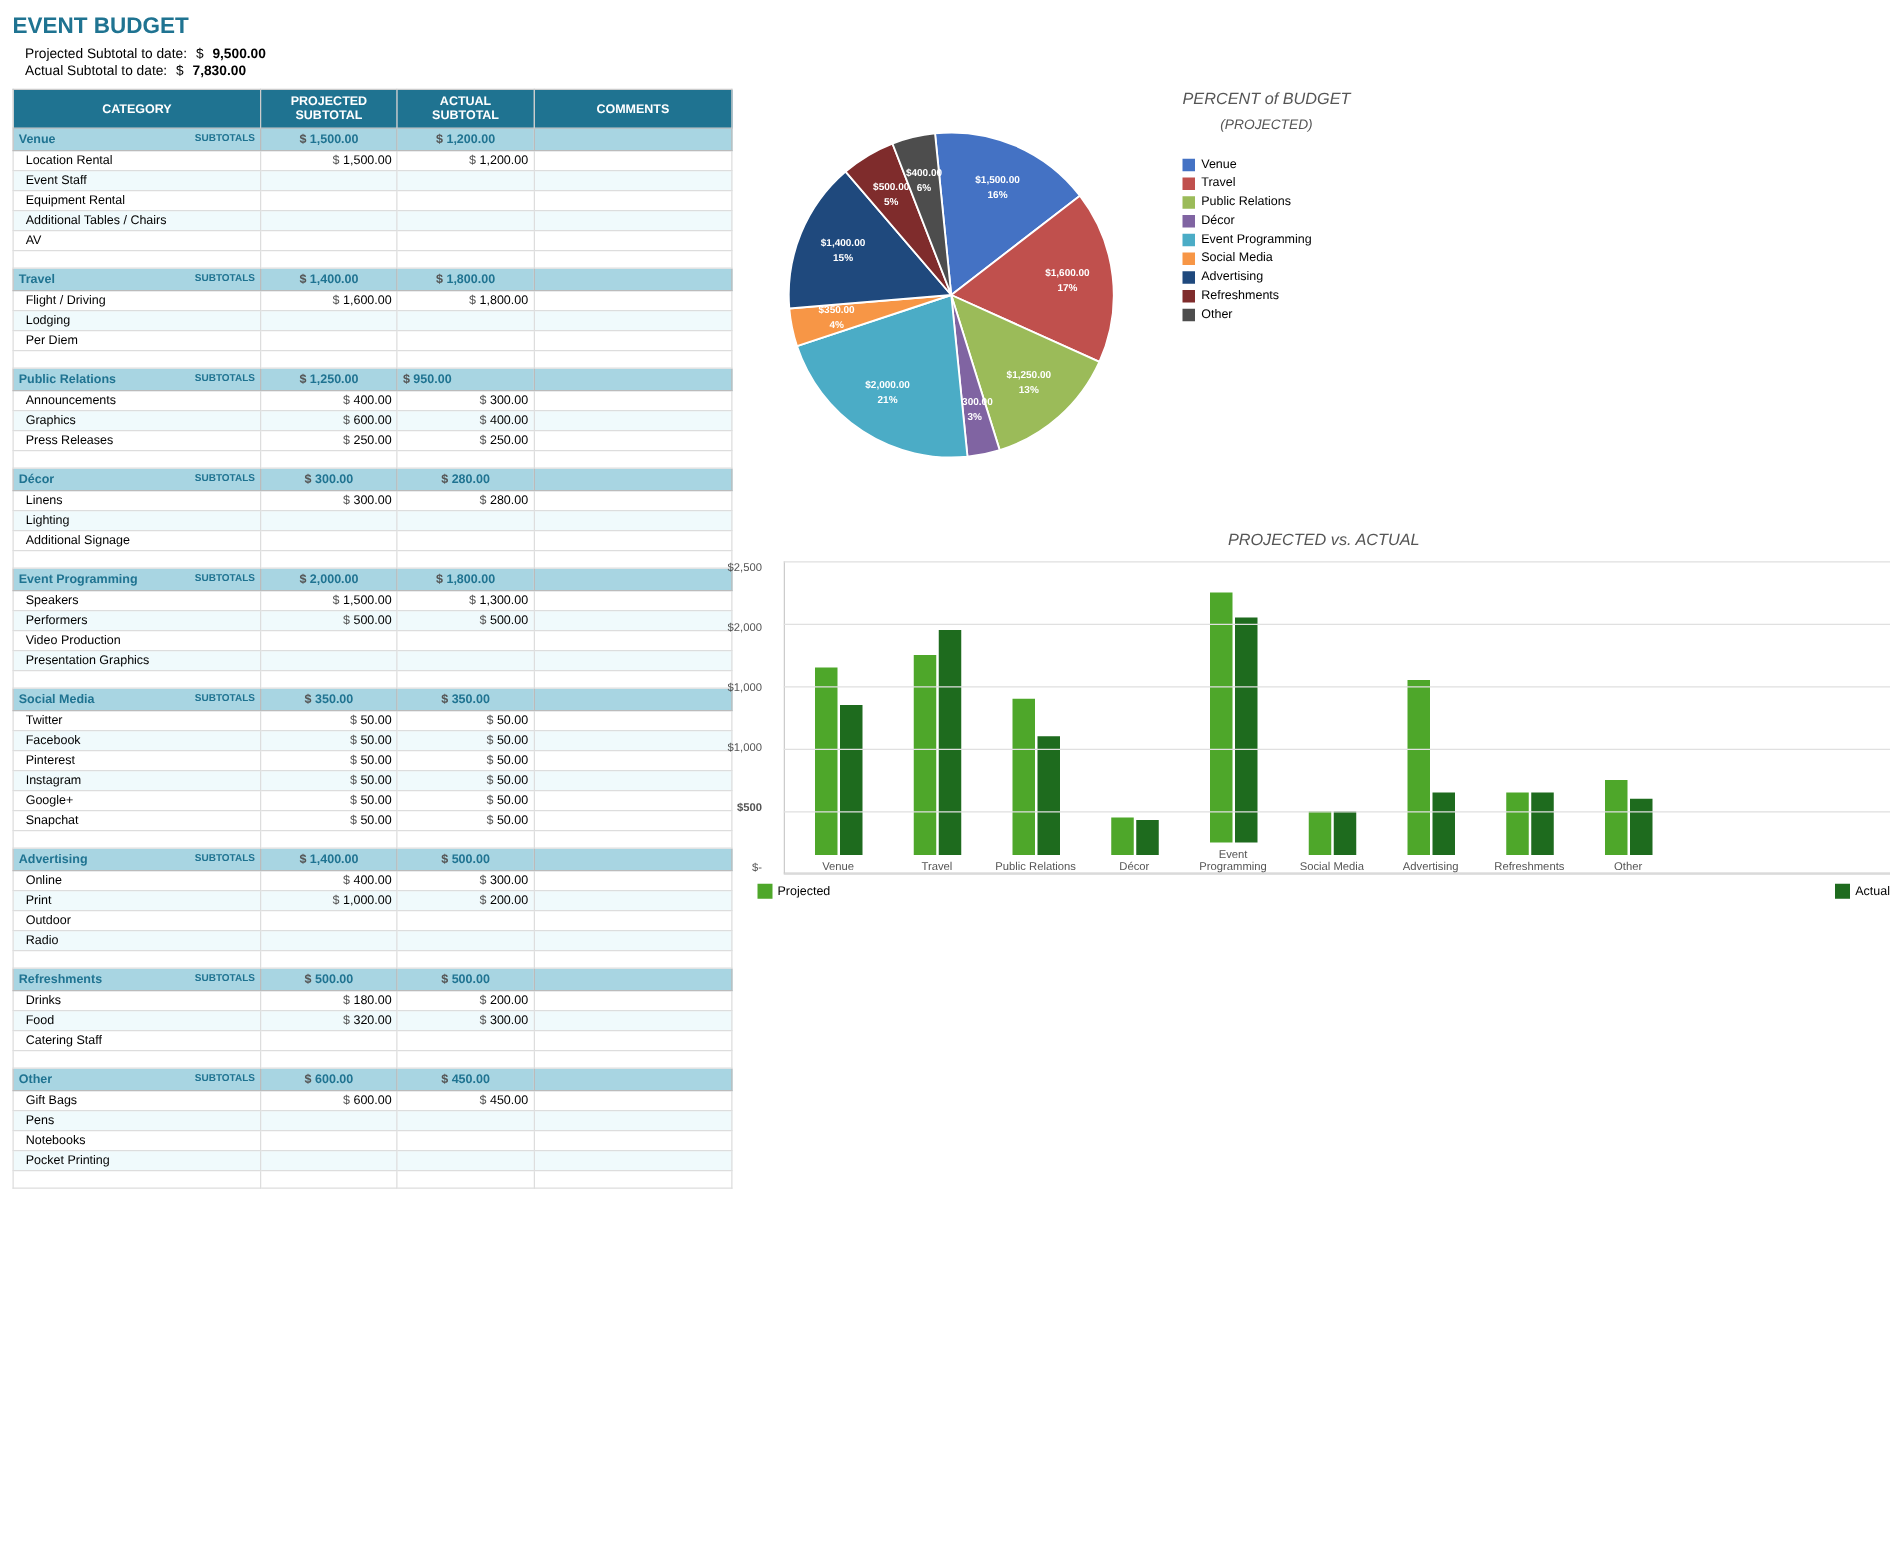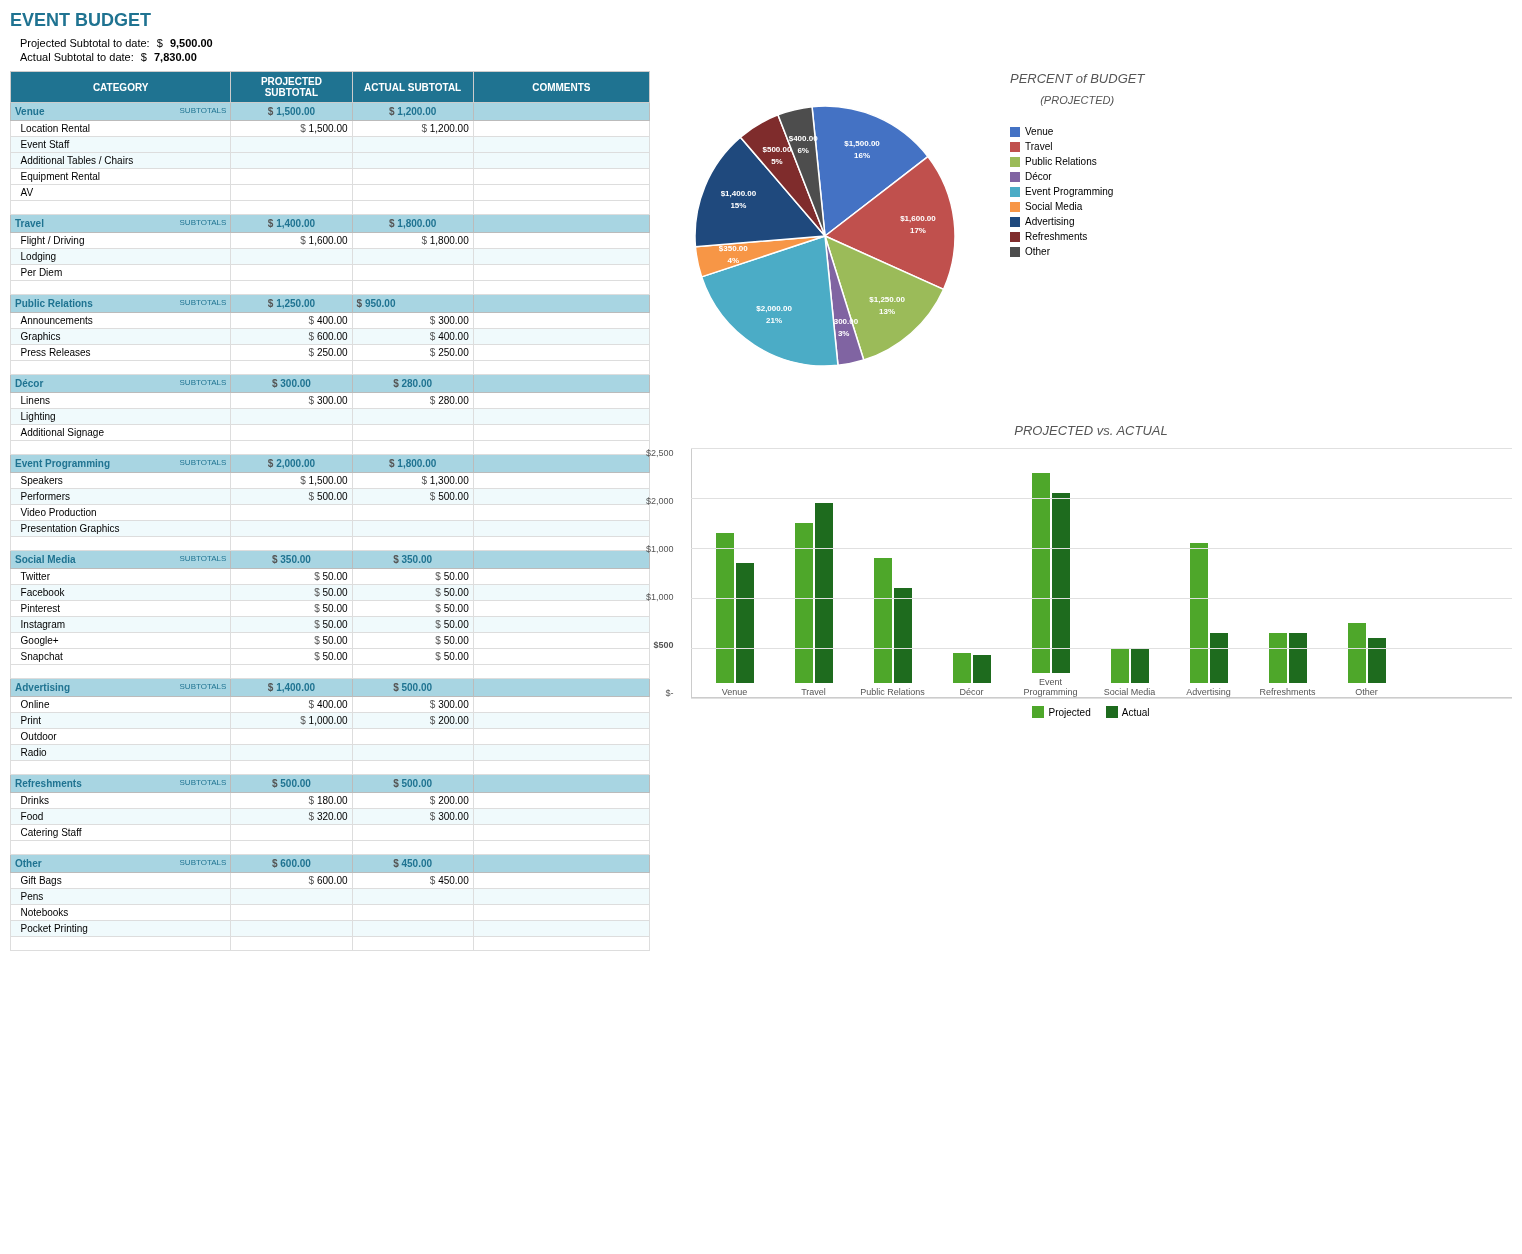--- a/index.html
+++ b/index.html
@@ -5,21 +5,21 @@
     * { margin: 0; padding: 0; box-sizing: border-box; }
     body { font-family: Arial, sans-serif; font-size: 11px; background: #fff; padding: 10px; }
     
     .page-title { color: #1f7391; font-size: 18px; font-weight: bold; margin-bottom: 6px; }
     .subtitle { font-size: 11px; margin-bottom: 2px; }
     .subtitle span { font-weight: normal; margin-left: 10px; }
     
     .main-layout { display: flex; gap: 20px; margin-top: 8px; }
     
     
-    .budget-table { width: 640px; flex-shrink: 0; }
+    .budget-table { width: 576px; flex-shrink: 0; }
     table { border-collapse: collapse; width: 100%; }
     
     .col-category { width: 200px; }
     .col-proj { width: 110px; }
     .col-actual { width: 110px; }
     .col-comments { width: 160px; }
     
     .header-row th {
       background: #1f7391;
       color: #fff;
@@ -35,21 +35,21 @@
       font-weight: bold;
       font-size: 10px;
       padding: 3px 4px;
       border: 1px solid #bbb;
     }
     .subtotal-label { color: #1f7391; font-size: 10px; }
     .subtotals-tag {
       font-size: 8px;
       color: #1f7391;
       float: right;
-      font-weight: normal;
+      font-weight: bold;
     }
     
     .data-row td {
       padding: 2px 4px;
       border: 1px solid #ddd;
       font-size: 10px;
       background: #fff;
     }
     .data-row.alt td { background: #f0fafc; }
     .empty-row td { padding: 2px 4px; border: 1px solid #ddd; background: #fff; height: 14px; }
@@ -68,21 +68,21 @@
     .pie-subtitle { text-align: center; font-size: 11px; color: #555; font-style: italic; }
     
     .legend { margin-top: 20px; }
     .legend-item { display: flex; align-items: center; gap: 5px; margin-bottom: 4px; font-size: 10px; }
     .legend-color { width: 10px; height: 10px; flex-shrink: 0; }
     
     .bar-section { margin-top: 30px; }
     .bar-title { text-align: center; font-size: 13px; color: #555; font-style: italic; margin-bottom: 10px; }
     .bar-chart { display: flex; align-items: flex-end; gap: 14px; padding: 0 10px; border-bottom: 1px solid #ccc; border-left: 1px solid #ccc; height: 250px; }
     
-    .bar-legend { display: flex; gap: 15px; justify-content: center; margin-top: 8px; }
+    .bar-legend { display: flex; gap: 15px; justify-content: space-between; margin-top: 8px; }
     .bar-legend-item { display: flex; align-items: center; gap: 4px; font-size: 10px; }
     .bar-legend-color { width: 12px; height: 12px; }
     
     .bar-chart-wrapper { position: relative; margin-left: 21px; }
   </style>
 </head>
 <body>
 
 <div class="page-title">EVENT BUDGET</div>
 
@@ -120,28 +120,28 @@
       <td class="col-proj" style="text-align:right"><span class="dollar">$</span>&nbsp;<span class="money">1,500.00</span></td>
       <td class="col-actual" style="text-align:right"><span class="dollar">$</span>&nbsp;<span class="money">1,200.00</span></td>
       <td class="col-comments"></td>
     </tr>
           <tr class="data-row alt">
       <td class="col-category">&nbsp;&nbsp;Event Staff</td>
       <td class="col-proj" style="text-align:right"></td>
       <td class="col-actual" style="text-align:right"></td>
       <td class="col-comments"></td>
     </tr>
+          <tr class="data-row">
+      <td class="col-category">&nbsp;&nbsp;Equipment Rental</td>
+      <td class="col-proj" style="text-align:right"></td>
+      <td class="col-actual" style="text-align:right"></td>
+      <td class="col-comments"></td>
+    </tr>
           <tr class="data-row alt">
       <td class="col-category">&nbsp;&nbsp;Additional Tables / Chairs</td>
-      <td class="col-proj" style="text-align:right"></td>
-      <td class="col-actual" style="text-align:right"></td>
-      <td class="col-comments"></td>
-    </tr>
-          <tr class="data-row">
-      <td class="col-category">&nbsp;&nbsp;Equipment Rental</td>
       <td class="col-proj" style="text-align:right"></td>
       <td class="col-actual" style="text-align:right"></td>
       <td class="col-comments"></td>
     </tr>
           <tr class="data-row">
       <td class="col-category">&nbsp;&nbsp;AV</td>
       <td class="col-proj" style="text-align:right"></td>
       <td class="col-actual" style="text-align:right"></td>
       <td class="col-comments"></td>
     </tr>

